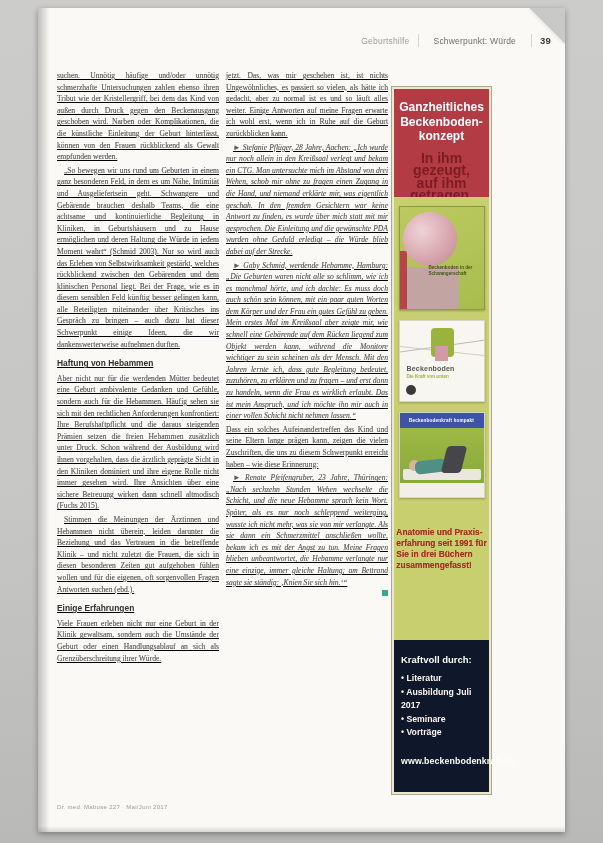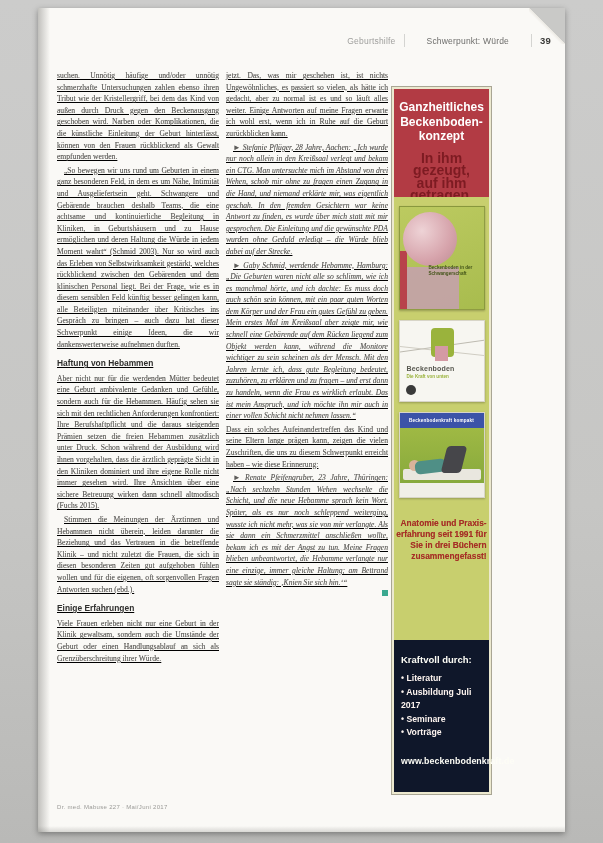--- a/index.html
+++ b/index.html
@@ -12,21 +12,21 @@
         background:linear-gradient(90deg,rgba(60,60,55,.30),rgba(60,60,55,0));}
   .page::after{content:"";position:absolute;left:0;right:0;bottom:0;height:6px;
         background:linear-gradient(0deg,rgba(60,60,55,.18),rgba(60,60,55,0));}
   .dogear{position:absolute;top:0;right:0;width:36px;height:36px;
         background:linear-gradient(225deg,#c9c9c7 49%,#eceae4 50%,rgba(0,0,0,0) 56%);}
 
   
   .hdr{position:absolute;top:26px;right:14px;display:flex;align-items:center;
        font-size:8.5px;letter-spacing:.2px;}
   .hdr .sec{color:#a0a09e;padding-right:8px;}
-  .hdr .topic{color:#6e6e6c;padding:0 22px;}
+  .hdr .topic{color:#6e6e6c;padding:0 15px;}
   .hdr .pno{color:#3a3a38;font-weight:bold;padding-left:8px;font-size:9.5px;}
   .hdiv{width:1px;height:13px;background:#d4d4d1;}
 
   
   .cols{position:absolute;left:19px;top:62px;width:331px;display:flex;gap:7px;text-decoration:underline;}
   .col{width:162px;font-family:"Liberation Serif",serif;font-size:7.6px;
        line-height:11.6px;color:#5e5d5a;text-align:justify;
        text-shadow:0 0 .5px rgba(94,93,90,.55);hyphens:auto;}
   .col > div{margin:0 0 2px;}
   .b-p{text-indent:7px;}
@@ -85,22 +85,22 @@
       letter-spacing:.2px;}
   .book3 .scene{position:relative;height:55px;background:linear-gradient(#9fb944,#87a93c);}
   .book3 .mat{position:absolute;left:3px;right:3px;bottom:3px;height:11px;
       background:#e9e7df;border-radius:2px;}
   .book3 .head{position:absolute;left:9px;bottom:12px;width:11px;height:11px;
       border-radius:50%;background:#d9b39a;}
   .book3 .torso{position:absolute;left:15px;bottom:10px;width:31px;height:13px;
       background:#4f8f86;border-radius:5px;transform:rotate(-7deg);}
   .book3 .legs{position:absolute;left:44px;bottom:10px;width:20px;height:27px;
       background:#46464a;border-radius:4px;transform:skewX(-14deg);}
-  .ad-claim{margin-top:10px;color:#a62e26;font:bold 8.4px/11px "Liberation Sans",sans-serif;
-      text-align:right;text-shadow:0 0 .4px rgba(166,46,38,.5);}
+  .ad-claim{margin-top:19px;color:#a62e26;font:bold 8.4px/11px "Liberation Sans",sans-serif;
+      text-align:left;text-shadow:0 0 .4px rgba(166,46,38,.5);}
   .ad-bottom{background:#0f172a;height:152px;flex:0 0 auto;box-sizing:border-box;
       padding:14px 7px 0;color:#fff;}
   .ad-kraft{font-weight:bold;font-size:9.5px;margin-bottom:7px;color:#fdfdf6;}
   .ad-bullets div{font-weight:bold;font-size:8.7px;line-height:13.5px;color:#fdf4ef;}
   .ad-bullets div::before{content:"• ";}
   .ad-url{margin-top:16px;font-weight:bold;font-size:8.8px;color:#fdfdf6;
       letter-spacing:.1px;cursor:pointer;}
 </style>
 </head>
 <body>

